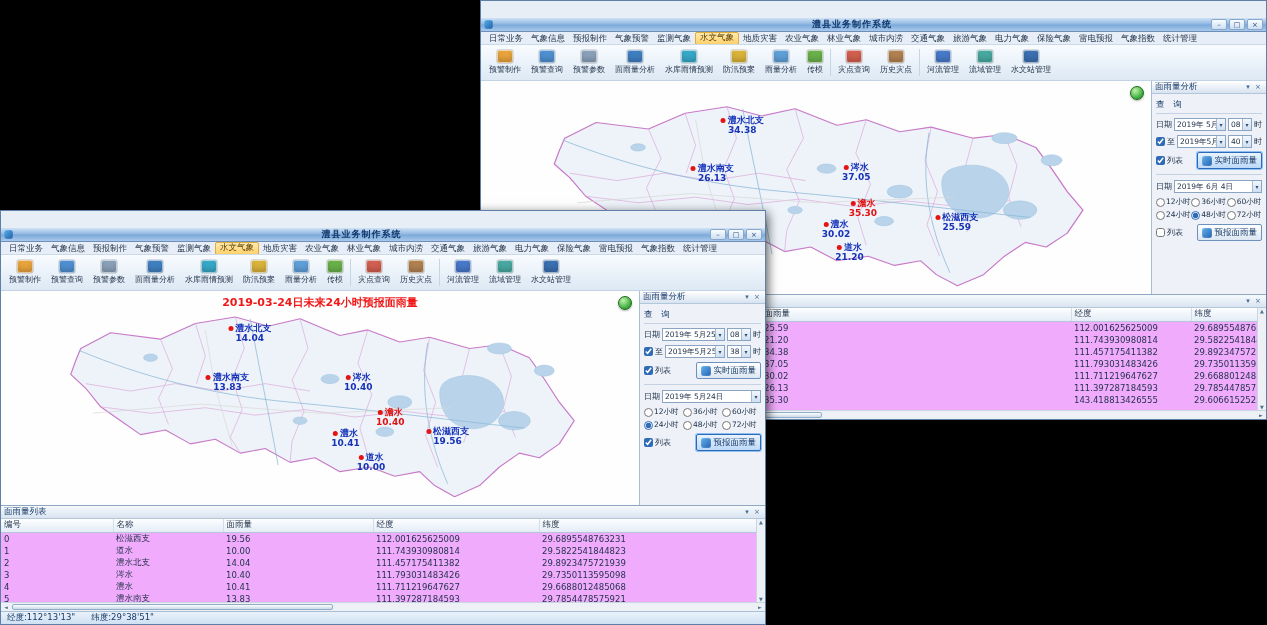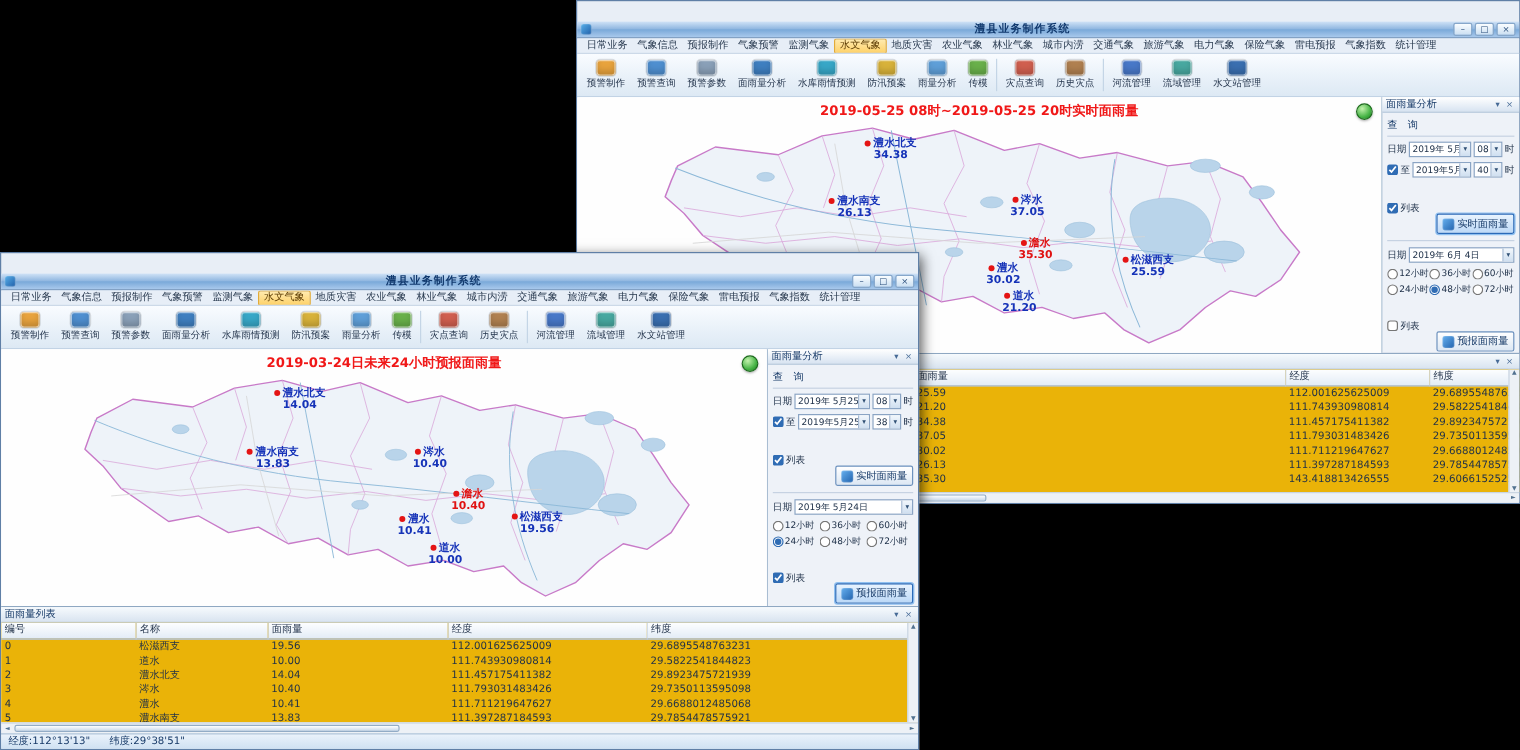--- a/index.html
+++ b/index.html
@@ -42,31 +42,31 @@
   .grp-label{font-size:8.5px;color:#173a68;letter-spacing:3px;border-bottom:1px solid #c6d2e2;padding-bottom:2px;}
   .frow{display:flex;align-items:center;gap:2px;white-space:nowrap;}
   .flabel{font-size:8px;color:#20324a;}
   .spacer{flex:1;}
   .combo{display:inline-flex;align-items:center;height:13px;background:#fff;border:1px solid #8aa4c4;font-size:7.5px;color:#20324a;padding-left:2px;overflow:hidden;}
   .combo .cv{white-space:nowrap;overflow:hidden;}
   .combo .arr{margin-left:auto;flex:0 0 9px;height:100%;display:flex;align-items:center;justify-content:center;font-size:6px;color:#2f4f74;background:linear-gradient(#f2f7fc,#cfdff0);border-left:1px solid #a5bad4;}
   .combo.date{flex:1;min-width:0;}
   .combo.hour{flex:0 0 24px;}
   .chk,.rdo{width:9px;height:9px;margin:0;accent-color:#2f6cb4;}
-  .panel-btn{display:inline-flex;align-items:center;gap:3px;height:17px;padding:0 4px;font-family:inherit;font-size:8.5px;color:#173a68;background:linear-gradient(#ffffff,#dce7f3);border:1px solid #6d92be;border-radius:2px;margin-top:26px;}
+  .panel-btn{display:inline-flex;align-items:center;gap:3px;height:17px;padding:0 4px;font-family:inherit;font-size:8.5px;color:#173a68;background:linear-gradient(#ffffff,#dce7f3);border:1px solid #6d92be;border-radius:2px;}
   .panel-btn .bico{width:10px;height:10px;border-radius:2px;background:linear-gradient(135deg,#66b0ef,#2263ae);box-shadow:inset 0 0 1px #fff;}
   .panel-btn.focused{background:linear-gradient(#e8f3fe,#bdd9f7);border-color:#2a6ab8;box-shadow:0 0 0 1px #8fc0f0;}
   .radios{display:grid;grid-template-columns:repeat(3,1fr);row-gap:3px;}
   .radio-item{display:flex;align-items:center;gap:1px;font-size:7.5px;color:#20324a;white-space:nowrap;overflow:hidden;}
   .psep{border:none;border-top:1px solid #c6d2e2;margin:1px 0;}
   .table-panel{flex:0 0 auto;display:flex;flex-direction:column;background:#fff;border-top:1px solid #8fa8c2;}
   .win-a .table-panel{height:116px;}
   .win-b .table-panel{height:97px;}
   .tp-head{flex:0 0 12px;display:flex;align-items:center;padding:0 3px;background:linear-gradient(#f6fafd,#d9e4f0);border-bottom:1px solid #b3c6da;}
-  .tbl{flex:1;position:relative;overflow:hidden;background:#eab308;}
+  .tbl{flex:1;position:relative;overflow:hidden;background:#f0abfc;}
   .tbl table{width:100%;border-collapse:collapse;table-layout:fixed;}
   .tbl th{height:13px;padding:0 3px;text-align:left;font-weight:normal;font-size:8.5px;color:#1f3048;background:linear-gradient(#fdfeff,#e3ecf6);border-right:1px solid #d3dde9;border-bottom:1px solid #b6c6d8;overflow:hidden;white-space:nowrap;}
   .tbl td{height:11px;padding:0 3px;font-size:8.5px;color:#1f3048;white-space:nowrap;overflow:hidden;}
   .vscroll{position:absolute;top:0;right:0;bottom:0;width:9px;background:#edf1f6;border-left:1px solid #c9d5e2;display:flex;flex-direction:column;justify-content:space-between;align-items:center;font-size:5px;color:#51718f;}
   .hscroll{flex:0 0 9px;position:relative;background:#edf1f6;border-top:1px solid #c9d5e2;}
   .hthumb{position:absolute;left:11px;top:1px;height:6px;width:42%;background:linear-gradient(#fdfeff,#c9d9ea);border:1px solid #93acc6;border-radius:2px;}
   .harrow{position:absolute;top:0;height:100%;width:10px;display:flex;align-items:center;justify-content:center;font-size:5px;color:#51718f;}
   .harrow.left{left:0;}
   .harrow.right{right:0;}
   .statusbar{flex:0 0 13px;display:flex;align-items:center;gap:16px;padding:0 6px;background:linear-gradient(#eaf2fb,#cfe1f2);border-top:1px solid #a6bfd6;font-size:8.5px;color:#173a68;}
@@ -156,21 +156,20 @@
           <span class="tool-icon" style="background: rgb(72, 168, 160);"></span>
           <span class="tool-label">流域管理</span>
         </div>
         <div class="tool">
           <span class="tool-icon" style="background: rgb(58, 111, 176);"></span>
           <span class="tool-label">水文站管理</span>
         </div>
       </div>
     <div class="content">
       <div class="map-area">
-        <div class="map-title">2019-05-25 08时~2019-05-25 20时实时面雨量</div>
         <div class="map-globe"></div>
         <div class="map-svg">
 <svg viewBox="0 0 640 231" preserveAspectRatio="none" xmlns="http://www.w3.org/2000/svg">
  <rect x="0" y="0" width="640" height="231" fill="#fefefe"></rect>
  <path d="M80,62 L110,45 L160,52 L195,35 L235,28 L268,38 L300,30 L340,48 L368,42 L400,55 L430,50 L470,62 L500,58 L530,72 L545,95 L560,120 L575,140 L560,165 L540,180 L520,175 L500,190 L480,210 L455,222 L435,210 L420,195 L395,200 L370,190 L340,195 L315,180 L290,185 L265,170 L240,175 L215,160 L190,165 L165,150 L140,155 L120,140 L100,125 L85,105 L70,90 L75,75 Z" fill="#eef3f9" stroke="#c87ac8" stroke-width="1.2" stroke-linejoin="round"></path>
  <g fill="none" stroke="#daa8da" stroke-width="0.7">
   <path d="M235,28 L244,62 L232,95 L242,128 L230,158 L240,175"></path>
   <path d="M300,30 L308,62 L292,96 L304,130 L292,162 L290,185"></path>
   <path d="M368,42 L358,78 L372,112 L360,148 L368,178"></path>
   <path d="M430,50 L424,86 L436,120 L426,156 L438,190"></path>

